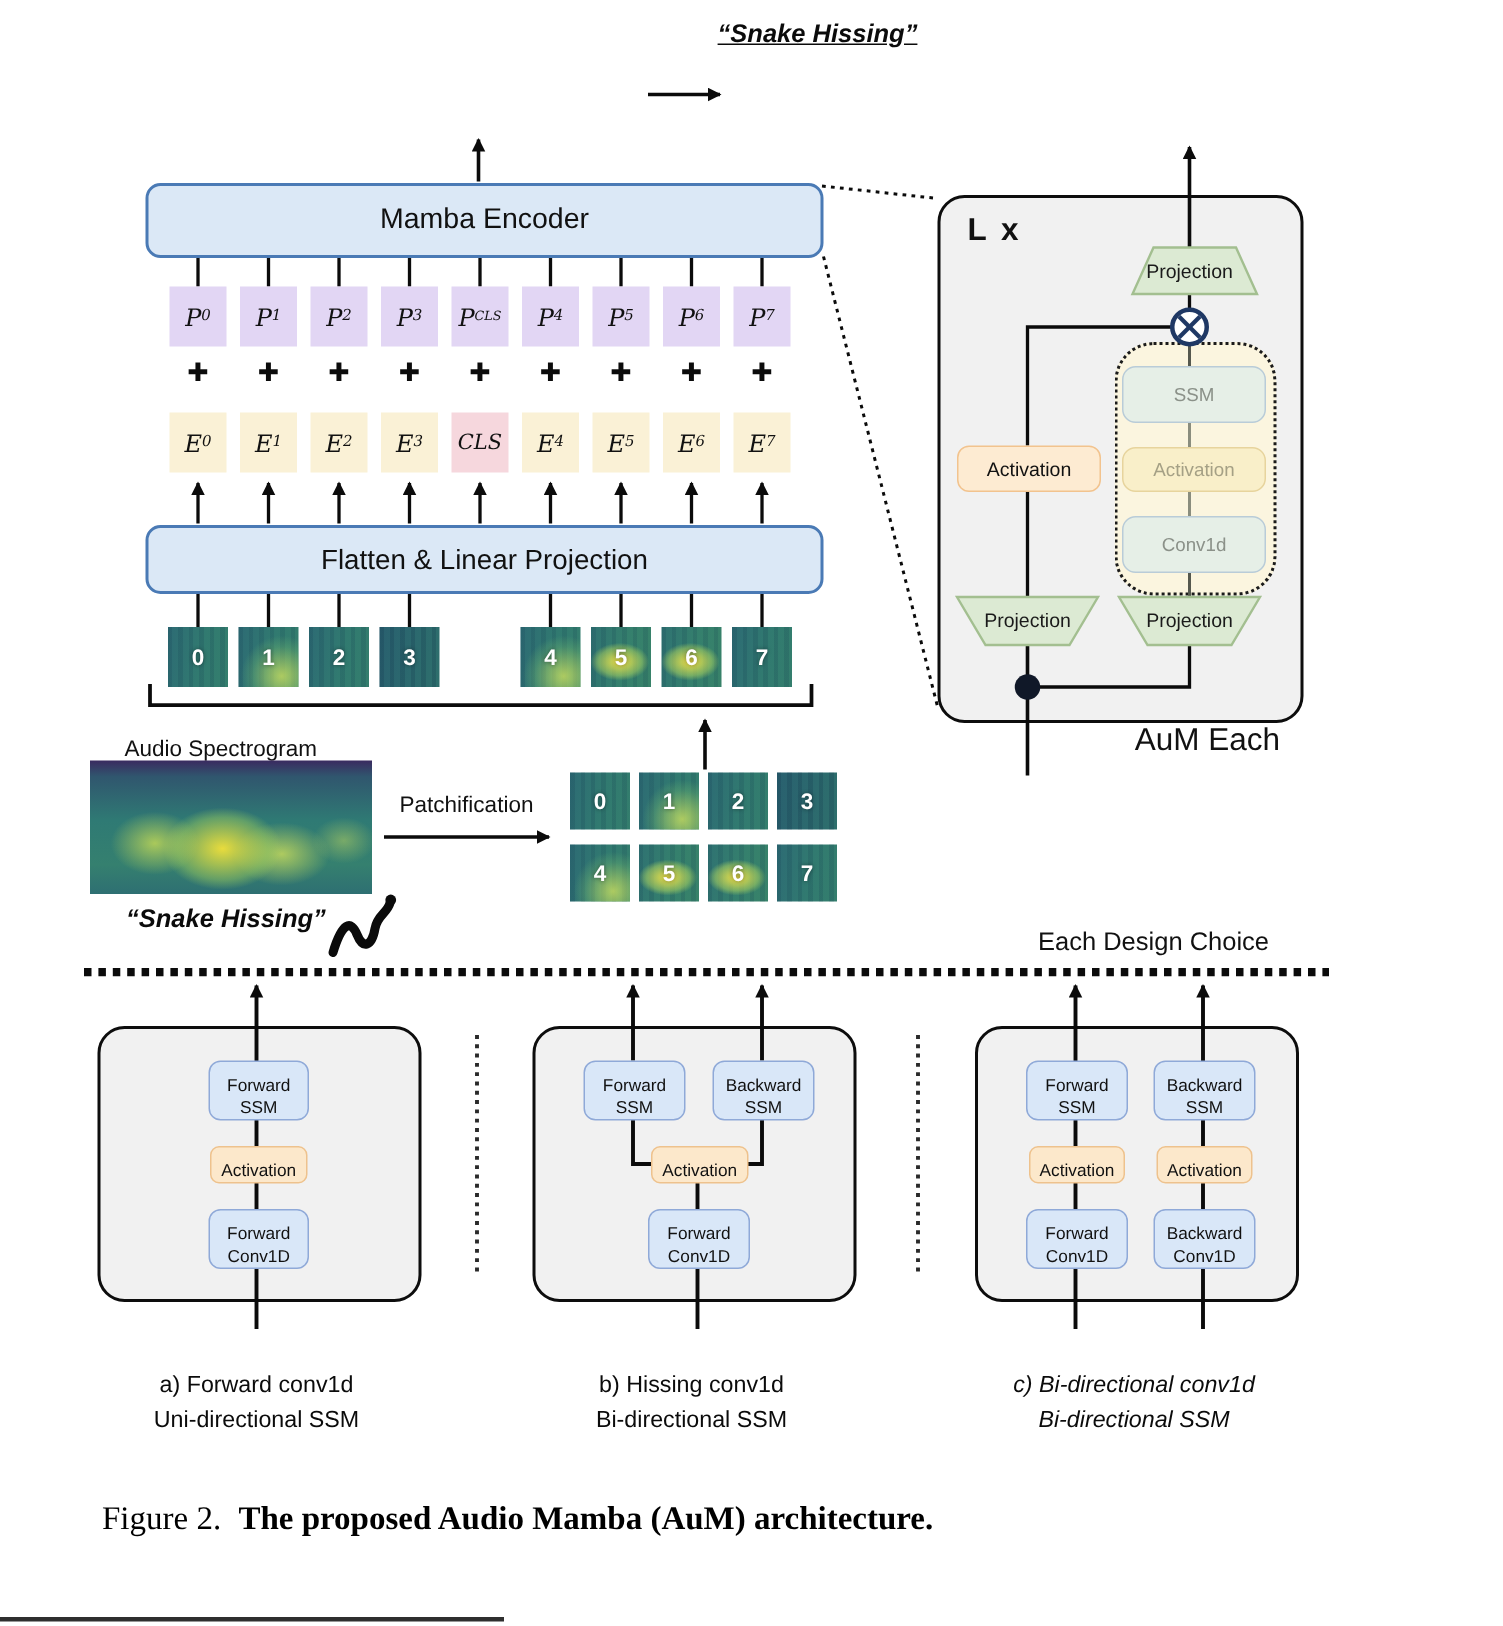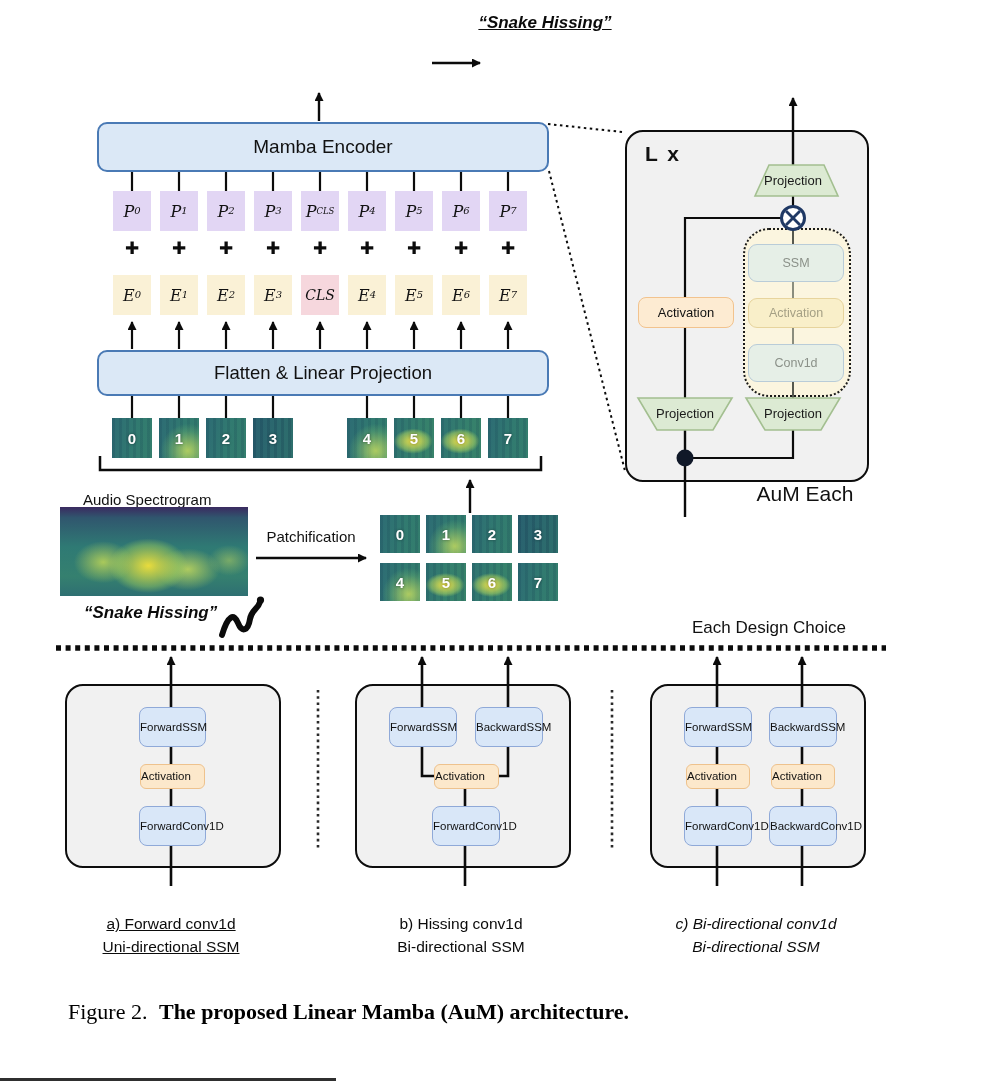--- a/index.html
+++ b/index.html
@@ -55,21 +55,21 @@
 
   
   .aumbox{position:absolute;display:flex;align-items:center;justify-content:center;
           background:#e6efe7;border:1.5px solid #b9ccd8;color:#8b9189;font-size:12.5px;border-radius:9px;}
   .aum-act-inner{background:#f9efc9;border:1.5px solid #e7d49d;color:#a5a085;}
   .aum-act-left{position:absolute;display:flex;align-items:center;justify-content:center;
           background:#fdebd2;border:1.5px solid #f2c38e;color:#111;font-size:13px;border-radius:8px;}
   .trap-lbl{position:absolute;font-size:13px;color:#1a1a1a;display:flex;align-items:center;justify-content:center;}
 
   
-  .smallbox{position:absolute;display:flex;flex-direction:row;align-items:center;justify-content:space-between;
+  .smallbox{position:absolute;display:flex;flex-direction:column;align-items:center;justify-content:flex-end;
             font-size:11.5px;line-height:1.25;border-radius:8px;color:#111;}
   .bbox{background:#d9e7f8;border:1.5px solid #8fa9d8;}
   .obox{background:#fce8cb;border:1.5px solid #eec28d;border-radius:6px;}
 
   .caption-block{position:absolute;width:230px;text-align:center;font-size:15.5px;line-height:1.5;color:#0b0b0b;}
   .fig-caption{position:absolute;left:68px;top:999px;font-family:"Liberation Serif",serif;font-size:22px;color:#000;}
   .fig-caption b{font-weight:bold;}
 
   .snaketext{position:absolute;font-style:italic;font-weight:bold;font-size:17px;color:#0b0b0b;}
   svg.overlay{position:absolute;left:0;top:0;z-index:5;pointer-events:none;}
@@ -433,32 +433,32 @@
   </div>
   <div class="smallbox bbox z2" style="left:684px;top:806px;width:66px;height:38px;">
     <span>Forward</span>
       <span>Conv1D</span>
   </div>
   <div class="smallbox bbox z2" style="left:769px;top:806px;width:66px;height:38px;">
     <span>Backward</span>
       <span>Conv1D</span>
   </div>
 
-  <div class="caption-block z2" style="left:56px;top:912px;text-decoration:underline;">
+  <div class="caption-block z2" style="left:56px;top:912px;">
     <div>a) Forward conv1d</div>
       <div>Uni-directional SSM</div>
   </div>
   <div class="caption-block z2" style="left:346px;top:912px;">
     <div>b) Hissing conv1d</div>
       <div>Bi-directional SSM</div>
   </div>
   <div class="caption-block z2" style="left:641px;top:912px;font-style:italic;">
     <div>c) Bi-directional conv1d</div>
       <div>Bi-directional SSM</div>
   </div>
 
   <div class="fig-caption z2">
     <span>Figure 2.</span>
-    <b style="margin-left:6px;">The proposed Linear Mamba (AuM) architecture.</b>
+    <b style="margin-left:6px;">The proposed Audio Mamba (AuM) architecture.</b>
   </div>
 
   <div class="abs" style="left:0;top:1078px;width:336px;height:3px;background:#2f2f2f;"></div>
 </div>
 
 </body></html>

